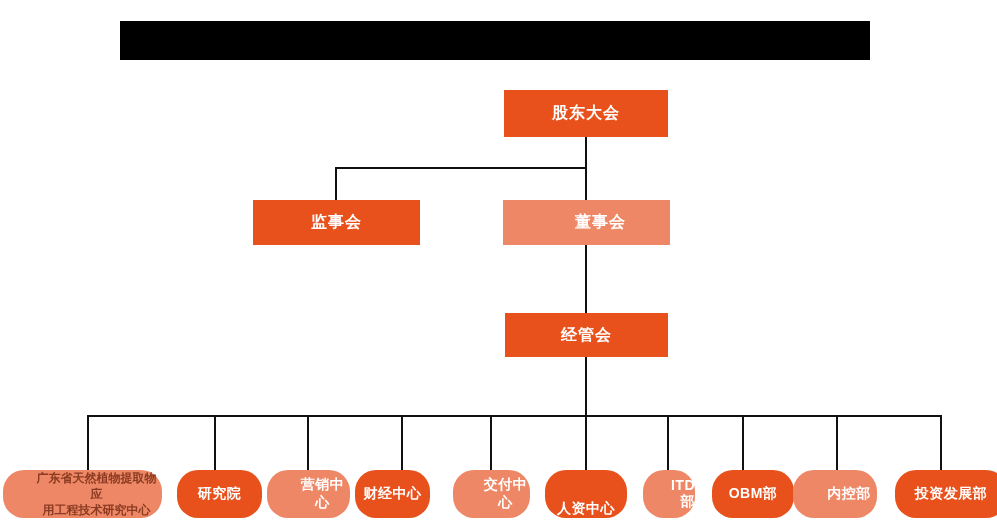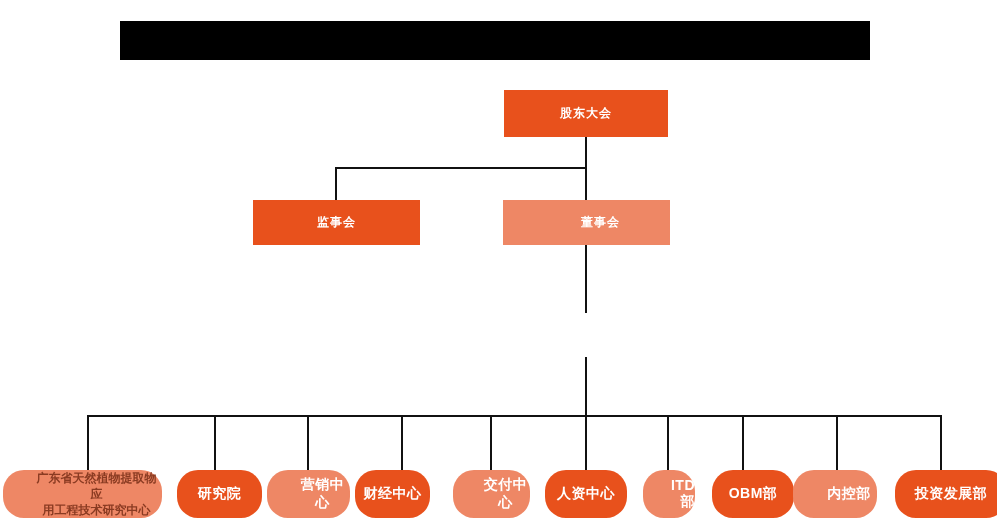--- a/index.html
+++ b/index.html
@@ -32,21 +32,21 @@
     display:flex;
     align-items:center;
     justify-content:center;
     text-align:center;
     font-weight:700;
     color:var(--light-text);
     box-sizing:border-box;
   }
   .node.primary{background:var(--primary-box);}
   .node.secondary{background:var(--secondary-box);padding-left:28px;}
-  .lvl{font-size:12px;letter-spacing:1px;text-align:center;}
+  .lvl{font-size:16px;letter-spacing:1px;text-align:center;}
   .dept{font-size:14px;letter-spacing:0.5px;border-radius:21px;}
   .dept-multiline{
     font-size:12px;
     line-height:1.35;
     color:var(--dark-text);
     flex-direction:column;
     letter-spacing:0;
   }
   .line{position:absolute;background:var(--connector);}
   .hline{height:2px;}
@@ -57,21 +57,21 @@
   .n-supervisory{left:253px;top:200px;width:167px;height:45px;}
   .n-board{left:503px;top:200px;width:167px;height:45px;}
   .n-management{left:505px;top:313px;width:163px;height:44px;}
 
   
   .d0{left:3px;top:470px;width:159px;height:48px;}
   .d1{left:177px;top:470px;width:85px;height:48px;}
   .d2{left:267px;top:470px;width:83px;height:48px;}
   .d3{left:355px;top:470px;width:75px;height:48px;}
   .d4{left:453px;top:470px;width:77px;height:48px;}
-  .d5{left:545px;top:470px;width:82px;height:48px;}
+  .d5{left:545px;top:470px;width:82px;height:48px;align-items:flex-end;}
   .d6{left:643px;top:470px;width:52px;height:48px;text-align:right;}
   .d7{left:712px;top:470px;width:82px;height:48px;}
   .d8{left:793px;top:470px;width:84px;height:48px;}
   .d9{left:895px;top:470px;width:112px;height:48px;}
 
   
   .c-top-v{left:585px;top:137px;height:63px;}
   .c-mid-h{left:335px;top:167px;width:252px;}
   .c-supervisory-v{left:335px;top:167px;height:33px;}
   .c-board-mgmt-v{left:585px;top:245px;height:68px;}
@@ -115,20 +115,23 @@
 
   <div class="node primary lvl n-shareholders">
     <span>股东大会</span>
   </div>
   <div class="node primary lvl n-supervisory">
     <span>监事会</span>
   </div>
   <div class="node secondary lvl n-board">
     <span>董事会</span>
   </div>
+  <div class="node primary lvl n-management">
+    <span>经管会</span>
+  </div>
 
   <div class="node secondary dept dept-multiline d0">
     <span>广东省天然植物提取物应</span>
     <span>用工程技术研究中心</span>
   </div>
   <div class="node primary dept d1">
     <span>研究院</span>
   </div>
   <div class="node secondary dept d2">
     <span>营销中心</span>

